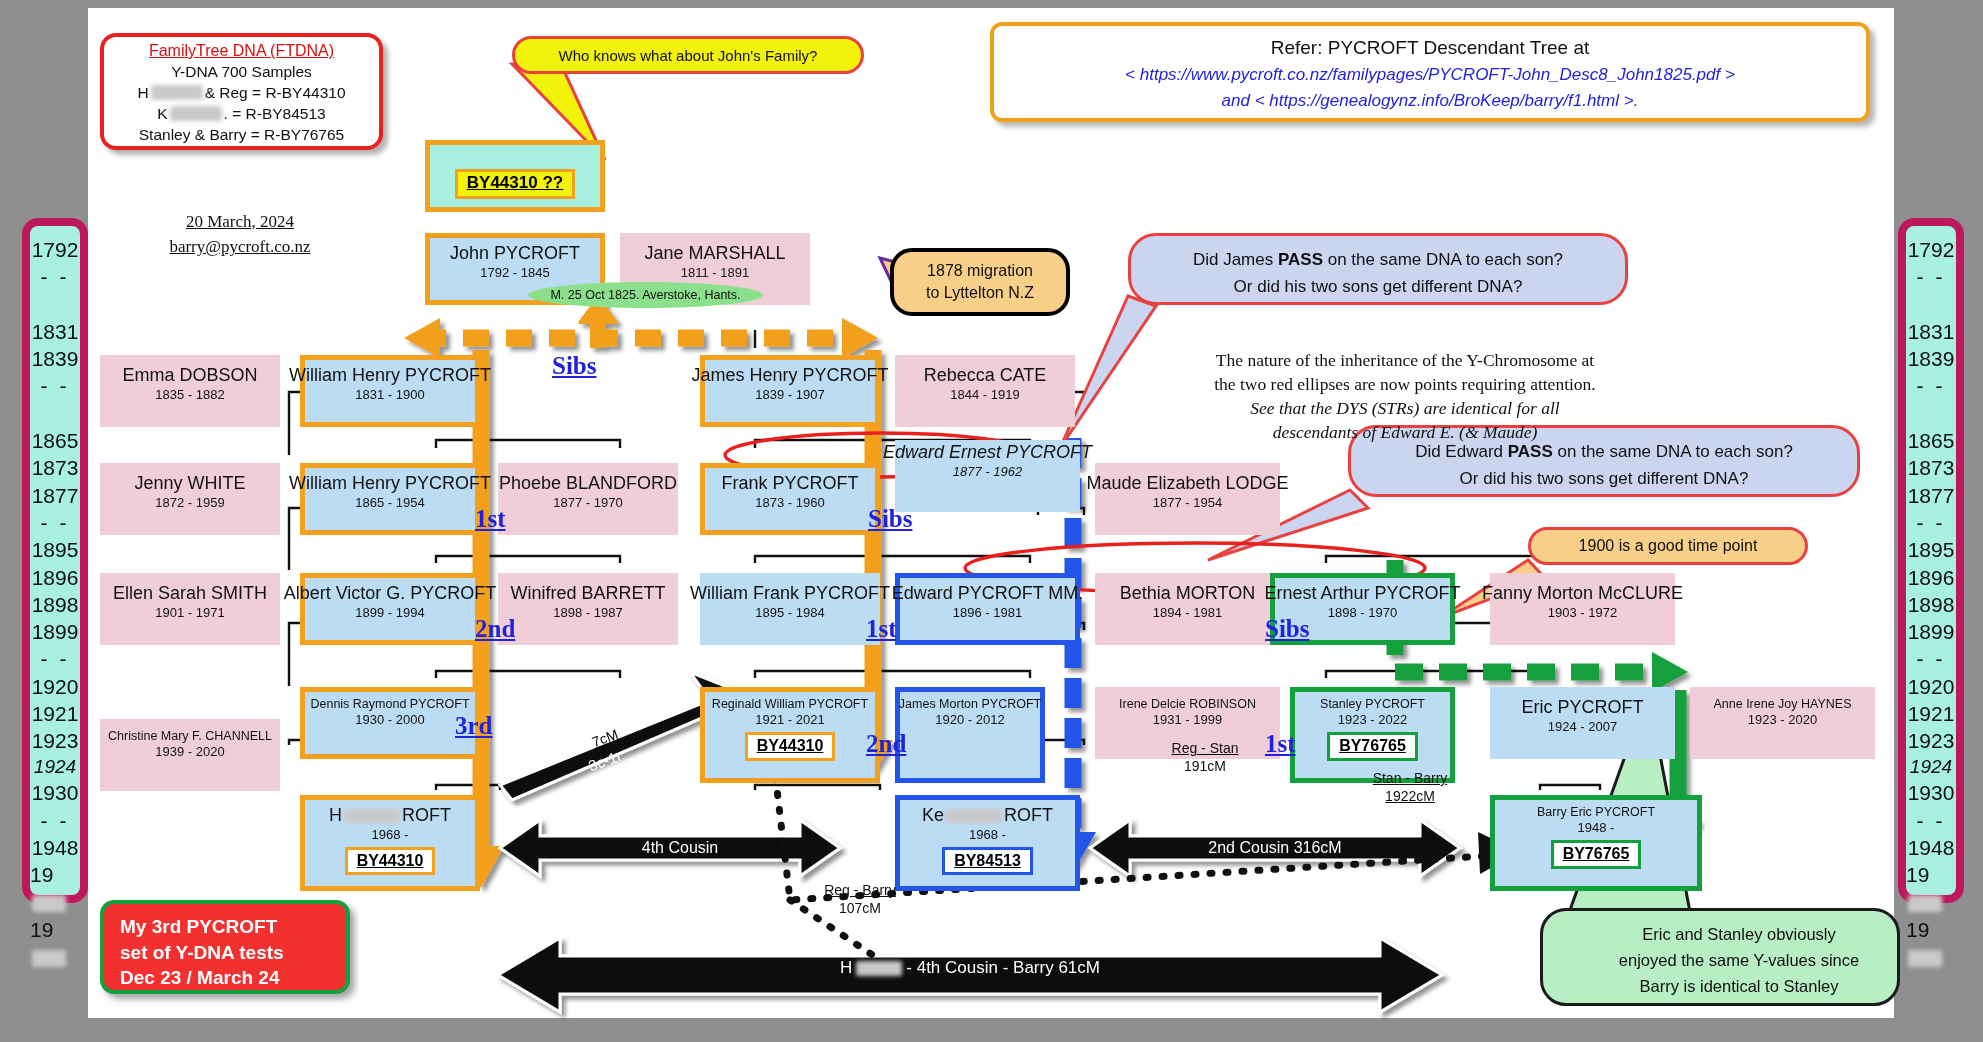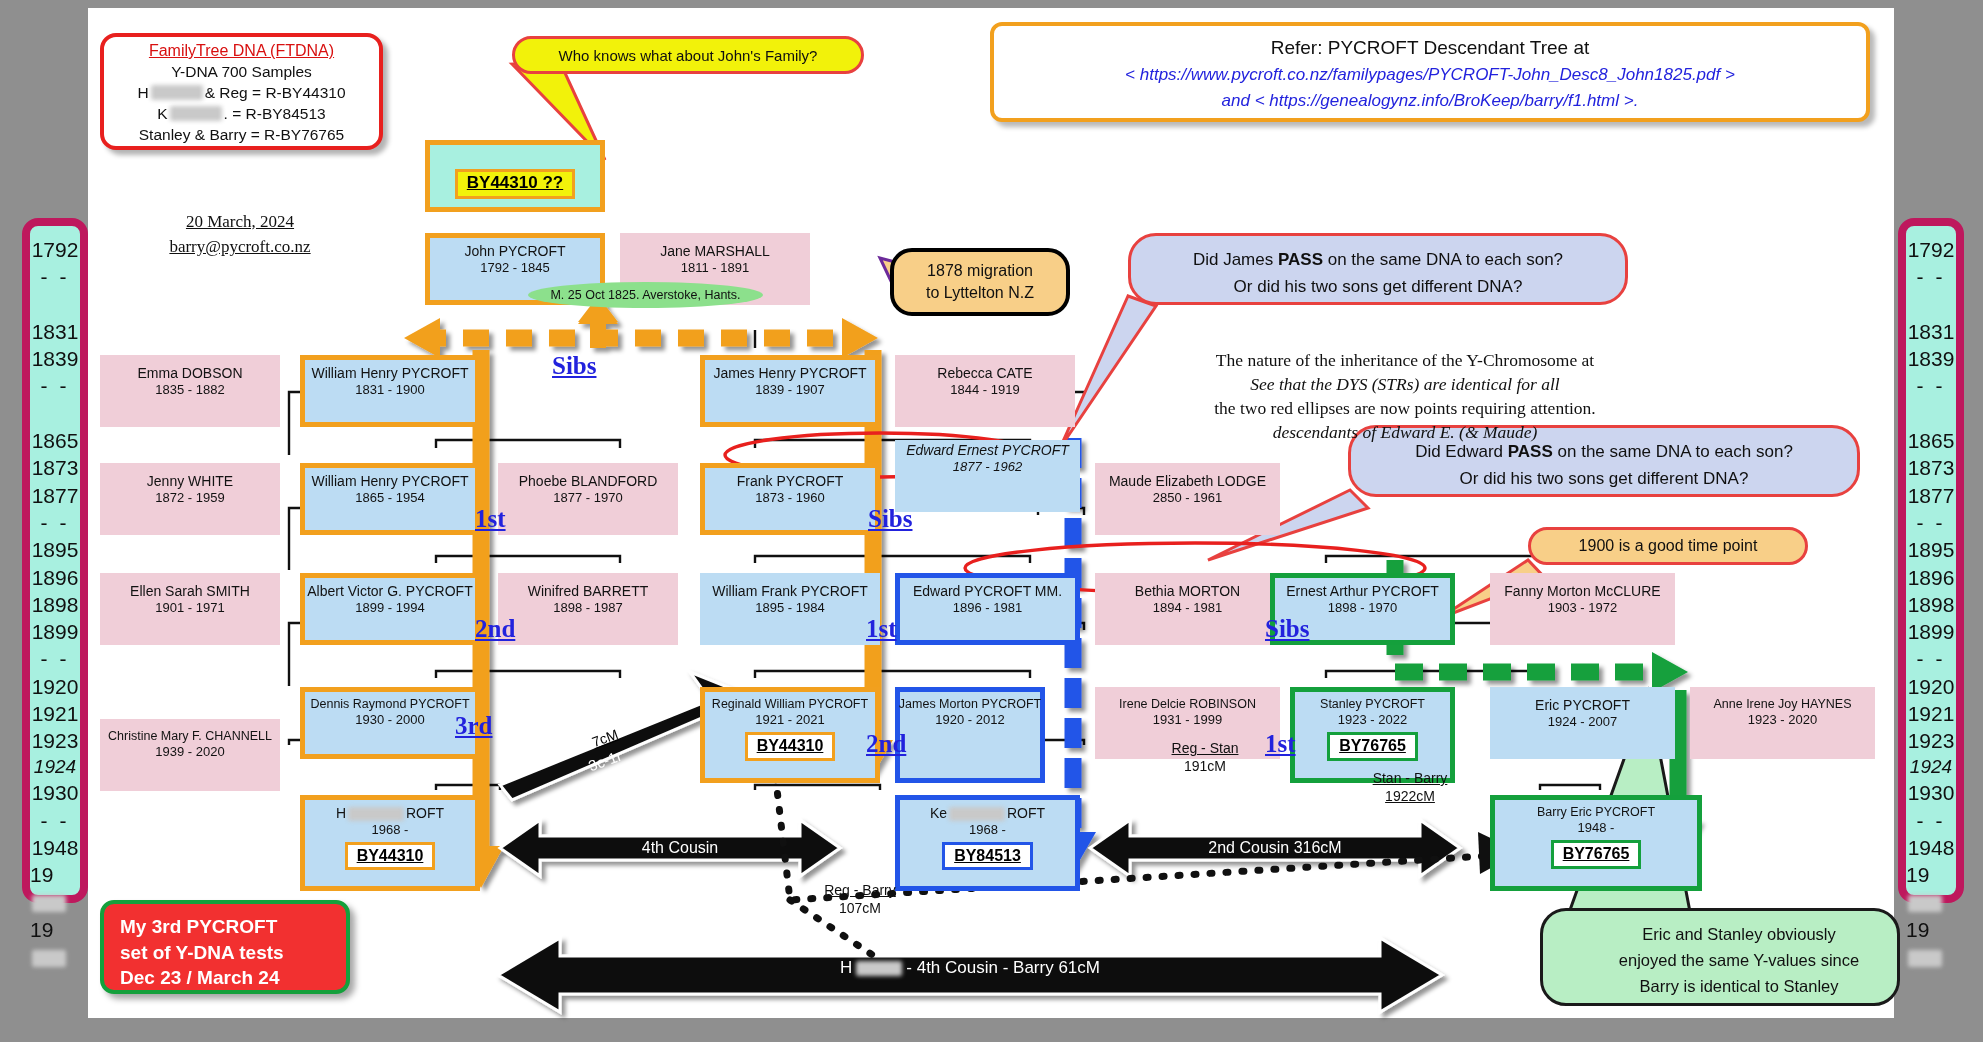--- a/index.html
+++ b/index.html
@@ -11,21 +11,21 @@
   #sheet{position:absolute;left:88px;top:8px;width:1806px;height:1010px;background:#ffffff;}
 
   
   .abs{position:absolute;}
   .ctr{display:flex;align-items:center;justify-content:center;text-align:center;}
   .nowrap{white-space:nowrap;}
 
   
   .pbox{position:absolute;box-sizing:border-box;display:flex;flex-direction:column;
         align-items:center;justify-content:flex-start;padding-top:5px;line-height:1.22;}
-  .pbox .nm{font-size:14px;color:#121212;white-space:nowrap;}
+  .pbox .nm{font-size:18px;color:#121212;white-space:nowrap;}
   .pbox .dt{font-size:13px;color:#121212;white-space:nowrap;}
   .male{background:#bcdcf3;}
   .female{background:#f0ced8;}
   .cyan{background:#a8f0e0;}
 
   .bOrange{border:5px solid #f2a01e;}
   .bBlue{border:5px solid #2255e8;}
   .bGreen{border:5px solid #14a03c;}
   .bNone{border:0;}
 
@@ -331,21 +331,21 @@
   <div class="pbox male bOrange" style="left:700px;top:463px;width:180px;height:72px;">
     <div class="nm">Frank PYCROFT</div>
     <div class="dt">1873 - 1960</div>
   </div>
   <div class="pbox male bNone" style="left:895px;top:440px;width:185px;height:72px;padding-top:2px;font-style:italic;">
     <div class="nm">Edward Ernest PYCROFT</div>
     <div class="dt">1877 - 1962</div>
   </div>
   <div class="pbox female bNone" style="left:1095px;top:463px;width:185px;height:72px;padding-top:10px;">
     <div class="nm">Maude Elizabeth LODGE</div>
-    <div class="dt">2850 - 1961</div>
+    <div class="dt">1877 - 1954</div>
   </div>
   <div class="ord" style="left:475px;top:505px;">1st</div>
   <div class="sibs" style="left:868px;top:505px;">Sibs</div>
 
   <div class="pbox female bNone" style="left:100px;top:573px;width:180px;height:72px;padding-top:10px;">
     <div class="nm">Ellen Sarah SMITH</div>
     <div class="dt">1901 - 1971</div>
   </div>
   <div class="pbox male bOrange" style="left:300px;top:573px;width:180px;height:72px;">
     <div class="nm">Albert Victor G. PYCROFT</div>
@@ -490,18 +490,18 @@
   </div>
 
   <div class="callout co-redfill" style="left:100px;top:900px;width:250px;height:94px;padding:10px 0 0 16px;">
     <div style="font-size:19px;font-weight:700;color:#ffffff;line-height:1.35;">My 3rd PYCROFT</div>
     <div style="font-size:19px;font-weight:700;color:#ffffff;line-height:1.35;">set of Y-DNA tests</div>
     <div style="font-size:19px;font-weight:700;color:#ffffff;line-height:1.35;">Dec 23 / March 24</div>
   </div>
 
   <div class="serifnote" style="left:1170px;top:348px;width:470px;">
     <div>The nature of the inheritance of the Y-Chromosome at</div>
+    <div>the two red ellipses are now points requiring attention.</div>
     <div><i>See that the DYS (STRs) are identical for all</i></div>
-    <div>the two red ellipses are now points requiring attention.</div>
     <div><i>descendants of Edward E. (&amp; Maude)</i></div>
   </div>
 
 </div>
 
 </body></html>

